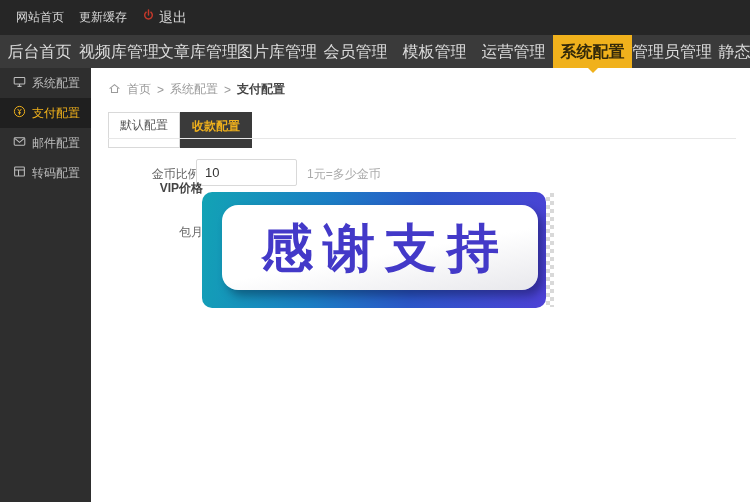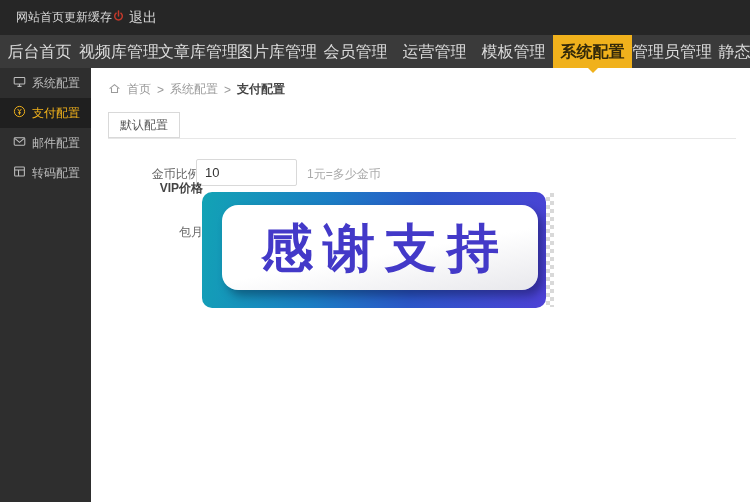--- a/index.html
+++ b/index.html
@@ -5,21 +5,21 @@
   * { margin:0; padding:0; box-sizing:border-box; }
   html,body { background:#888; }
   body { font-family:"Liberation Sans","DejaVu Sans",sans-serif; }
   .page { position:relative; width:750px; height:502px; background:#fff; overflow:hidden; }
 
   
   .topbar { position:absolute; left:0; top:0; width:750px; height:35px; background:#262626;
             display:flex; align-items:center; justify-content:space-between; padding:0 16px; z-index:6; }
   .brand { font-size:17px; font-weight:bold; color:#f0b11c; letter-spacing:.5px; display:flex; align-items:center; }
   .brand .suffix { color:#fff; }
-  .topbar-right { display:flex; align-items:center; gap:0; }
+  .topbar-right { display:flex; align-items:center; gap:15px;font-family:Liberation Mono, monospace; }
   .toplink { color:#d8d8d8; font-size:12px; cursor:pointer; }
   .logout { display:flex; align-items:center; gap:4px; color:#d8d8d8; font-size:14px; cursor:pointer; }
 
   
   .nav { position:absolute; left:0; top:35px; width:750px; height:33px; background:#3a3a3a; display:flex; z-index:5; }
   .nav-item { flex:0 0 79px; width:79px; height:33px; line-height:33px; text-align:center;
               font-size:16px; color:#dcdcdc; position:relative; cursor:pointer; white-space:nowrap; overflow:visible; }
   .nav-item.active { background:#f0b11c; color:#33290a; font-weight:bold; }
   .nav-item.active::after { content:""; position:absolute; left:50%; bottom:-5px; margin-left:-5px;
               border:5px solid transparent; border-top:5px solid #f0b11c; border-bottom:none; }
@@ -31,21 +31,21 @@
   .side-item svg { flex:0 0 auto; }
   .side-item.active { background:#1f1f1f; color:#f0b11c; }
 
   
   .main { position:absolute; left:91px; top:68px; width:659px; height:434px; background:#fff; }
   .breadcrumb { position:absolute; left:17px; top:13px; display:flex; align-items:center; gap:6px;
                 font-size:12px; color:#999; }
   .breadcrumb .crumb { cursor:pointer; }
   .breadcrumb .current { color:#444; font-weight:bold; }
   .tabs { position:absolute; left:17px; top:44px; display:flex; }
-  .tab { height:26px; line-height:24px; padding:0 11px; font-size:12px; border:1px solid #d9d9d9;
+  .tab { height:36px; line-height:24px; padding:0 11px; font-size:12px; border:1px solid #d9d9d9;
          background:#fff; color:#555; cursor:pointer; }
   .tab.active { background:#3a3a3a; border:1px solid #3a3a3a; line-height:26px; color:#f0b11c; font-weight:bold; }
   .divider { position:absolute; left:17px; right:14px; top:70px; border-top:1px solid #e7e7e7; }
 
   .flabel { position:absolute; left:0; width:112px; text-align:right; font-size:12px; color:#666; white-space:nowrap; }
   .coin-input { position:absolute; left:105px; top:91px; width:101px; height:27px; border:1px solid #d9d9d9;
                 border-radius:2px; padding:0 8px; font-size:13px; color:#333; font-family:inherit; outline:none; }
   .hint { position:absolute; left:216px; top:98px; font-size:12px; color:#aaa; }
   .vip-label { font-weight:bold; color:#444; }
 
@@ -80,22 +80,22 @@
       </span>
     </div>
   </div>
 
   <div class="nav">
     <div class="nav-item">后台首页</div>
     <div class="nav-item">视频库管理</div>
     <div class="nav-item">文章库管理</div>
     <div class="nav-item">图片库管理</div>
     <div class="nav-item">会员管理</div>
+    <div class="nav-item">模板管理</div>
     <div class="nav-item">运营管理</div>
-    <div class="nav-item">模板管理</div>
     <div class="nav-item active">系统配置</div>
     <div class="nav-item">管理员管理</div>
     <div class="nav-item">静态管理</div>
   </div>
 
   <div class="sidebar">
     <div class="side-item">
       <span>
         <svg width="13" height="13" viewBox="0 0 16 16" fill="none" stroke="currentColor" stroke-width="1.3">
           <rect x="1.5" y="3" width="13" height="8" rx="1"></rect>
@@ -143,20 +143,21 @@
       </span>
       <span class="crumb">首页</span>
       <span>&gt;</span>
       <span class="crumb">系统配置</span>
       <span>&gt;</span>
       <span class="current">支付配置</span>
     </div>
 
     <div class="tabs">
       <div class="tab">默认配置</div>
+      <div class="tab active">收款配置</div>
     </div>
     <div class="divider"></div>
 
     <div class="flabel" style="top:98px;">金币比例:</div>
     <input class="coin-input" type="text" value="10" style="">
     <div class="hint">1元=多少金币</div>
 
     <div class="flabel vip-label" style="top:112px;">VIP价格</div>
     <div class="flabel" style="top:156px;">包月</div>
   </div>

